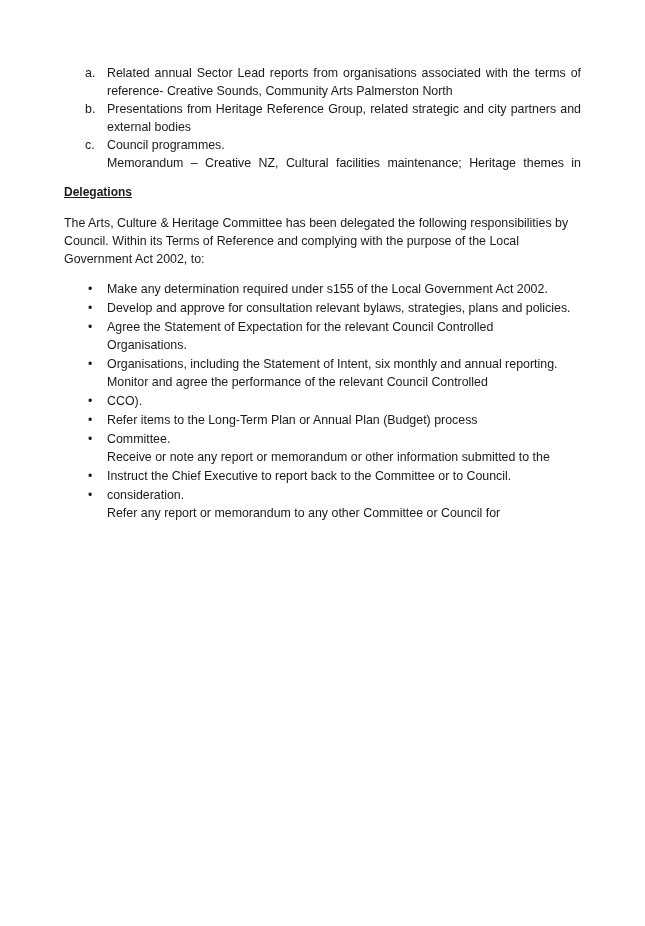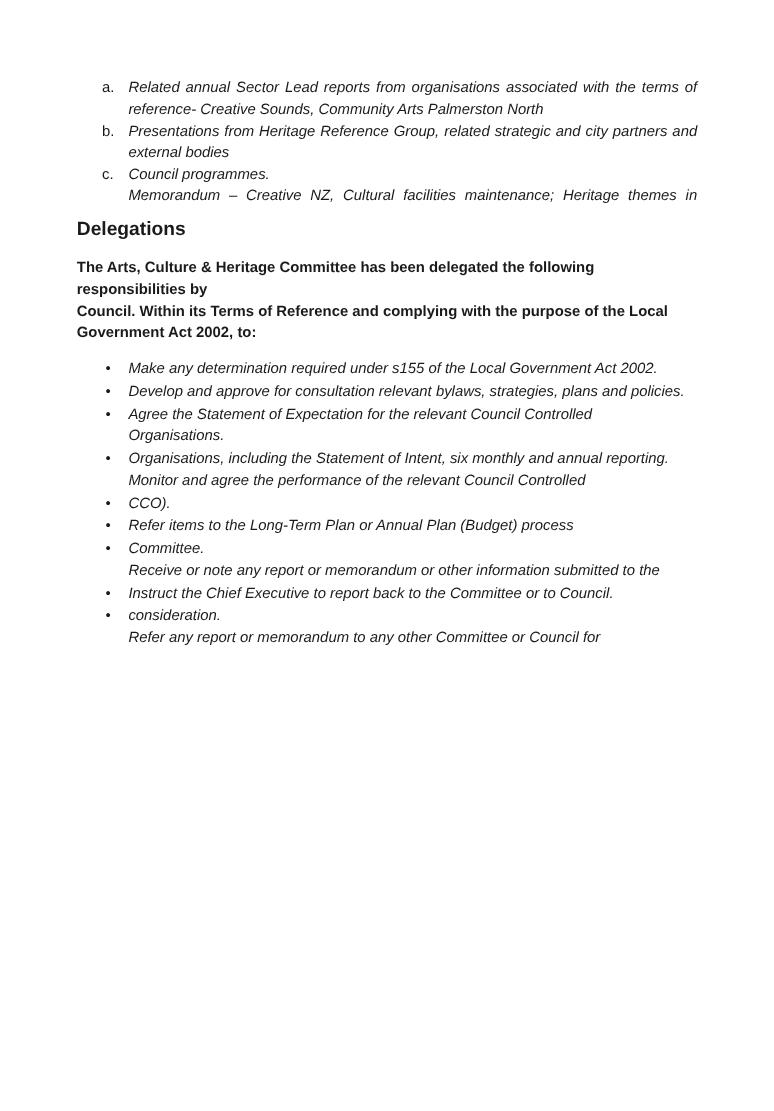--- a/index.html
+++ b/index.html
@@ -32,30 +32,30 @@
   .bullet-list li { margin-bottom: 1px; }
   .marker {
     position: absolute;
     left: 21px;
     top: 0;
     white-space: nowrap;
   }
   .bullet-list .marker { left: 24px; }
   .heading {
     margin: 11px 0 13px 0;
-    font-size: 16px;
+    font-size: 12px;
     font-weight: 700;
     line-height: 18px;
+    text-decoration: underline;
   }
   .para {
     margin: 0 0 12px 0;
     white-space: pre-line;
-    font-weight: bold;
   }
-  .line { text-align: left; font-style: italic; }
+  .line { text-align: left; }
   .line.flush {
     text-align: justify;
     text-align-last: justify;
   }
 </style>
 </head>
 <body>
 
 <div class="page">
   <div class="content">

